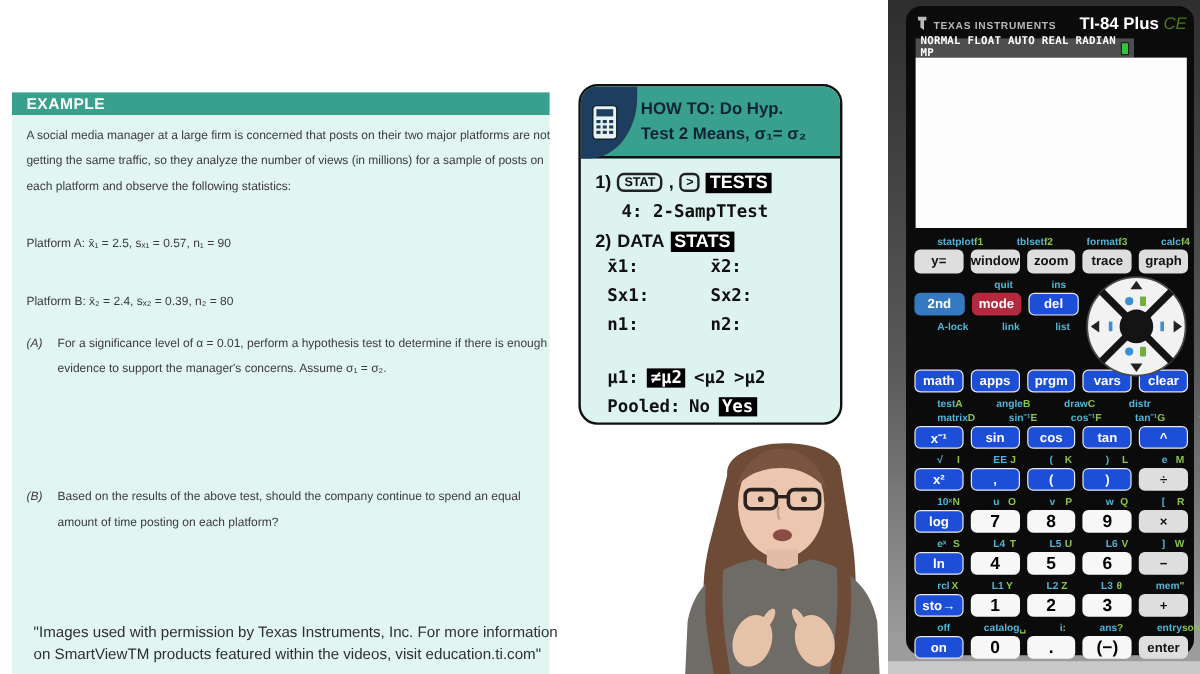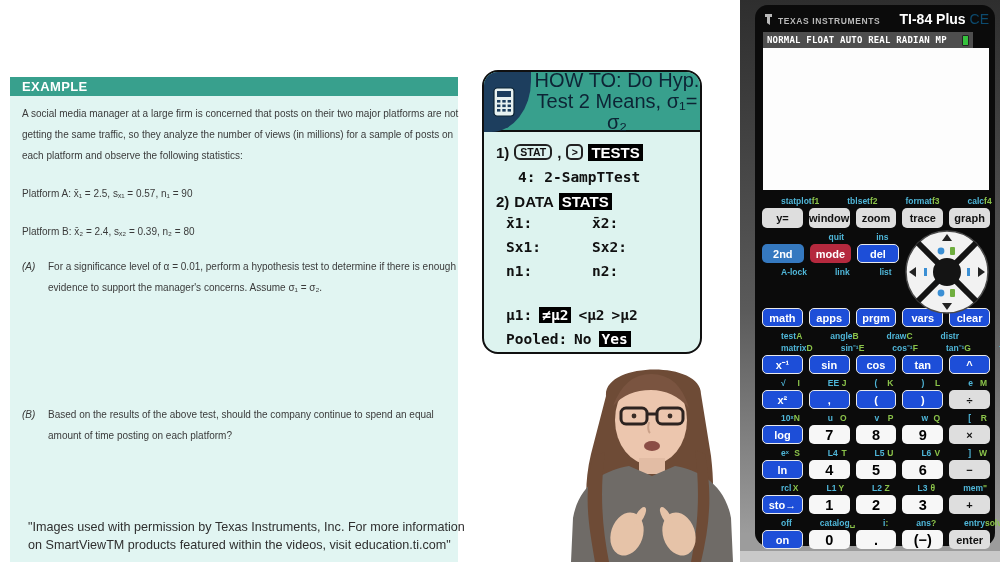--- a/index.html
+++ b/index.html
@@ -14,21 +14,21 @@
   .example-header {
     height:19px; background:var(--teal); color:#fff;
     font-size:13px; font-weight:bold; letter-spacing:.4px;
     display:flex; align-items:center; padding-left:12px;
   }
   .example-body {
     position:relative; height:508px; background:var(--panel-cyan);
     padding:7px 8px 0 12px; font-size:10px; line-height:21px; color:#3b3b3b;
   }
   .para { width:438px; }
-  .platform-line { margin-top:17px; width:438px; }
+  .platform-line { margin-top:27px; width:438px; }
   .platform-line:first-of-type { margin-top:16px; }
   .part-block { display:flex; margin-top:14px; width:440px; }
   .part-label { width:26px; flex:none; font-style:italic; }
   .part-text { flex:1; }
   .part-b { position:absolute; left:12px; top:308px; margin-top:0; }
 
   .disclaimer {
     position:absolute; left:28px; top:518px; width:452px;
     font-size:12.6px; line-height:18px; color:#2f2f2f;
   }
@@ -37,21 +37,21 @@
   .howto-card {
     position:absolute; left:482px; top:70px; width:220px; height:284px;
     border:2.5px solid #101010; border-radius:16px; overflow:hidden;
     background:var(--card-cyan);
   }
   .howto-header {
     position:relative; height:60px; background:var(--teal);
     border-bottom:2.5px solid #101010;
     display:flex; flex-direction:column; justify-content:center;
     padding-left:50px; color:#0d2435;
-    font-size:20px; font-weight:normal; line-height:21px; text-align:center;
+    font-size:14px; font-weight:bold; line-height:21px; text-align:left;
   }
   .card-corner {
     position:absolute; left:0; top:0; width:47px; height:60px;
     background:var(--navy); border-radius:0 0 85% 0;
     display:flex; align-items:center; justify-content:center; padding-right:8px;
   }
   .howto-body {
     padding:8px 10px 0 12px; color:#101010;
     font-family:"DejaVu Sans Mono", monospace; font-size:14.5px; font-weight:bold;
   }
@@ -82,23 +82,23 @@
     position:absolute; left:755px; top:5px; width:240px; height:541px;
     background:#0b0b0b; border-radius:13px;
   }
   .calc-brand {
     position:absolute; left:763px; top:9px; width:226px; height:20px;
     display:flex; align-items:center; justify-content:space-between;
   }
   .brand-left { display:flex; align-items:flex-end; gap:4px; color:#b9b9b9;
     font-size:8.5px; font-weight:bold; letter-spacing:.6px; }
   .brand-right { color:#fff; font-size:14px; font-weight:bold; }
-  .brand-right .ce { color:#0c4a6e; font-weight:normal; }
+  .brand-right .ce { color:#4d7c0f; font-weight:normal;font-style:italic; }
   .calc-statusbar {
-    position:absolute; left:763px; top:32px; width:210px; height:16px; background:#4e4e4e;
+    position:absolute; left:763px; top:32px; width:182px; height:16px; background:#4e4e4e;
     display:flex; align-items:center; justify-content:space-between; padding:0 4px;
     color:#fff; font-family:"DejaVu Sans Mono", monospace; font-size:9px; font-weight:bold; letter-spacing:.2px;
   }
   .battery { width:7px; height:11px; background:var(--battery); border:1px solid #222; border-radius:1px; }
   .calc-screen { position:absolute; left:763px; top:48px; width:226px; height:142px; background:#fdfdfd; }
 
   .keypad { position:absolute; left:762px; top:196px; width:228px; }
   .krow { display:grid; grid-template-columns:repeat(5,1fr); gap:0 6px; }
   .krow.labels { margin-bottom:1px; height:11px; }
   .krow.keys { margin-bottom:4px; }

